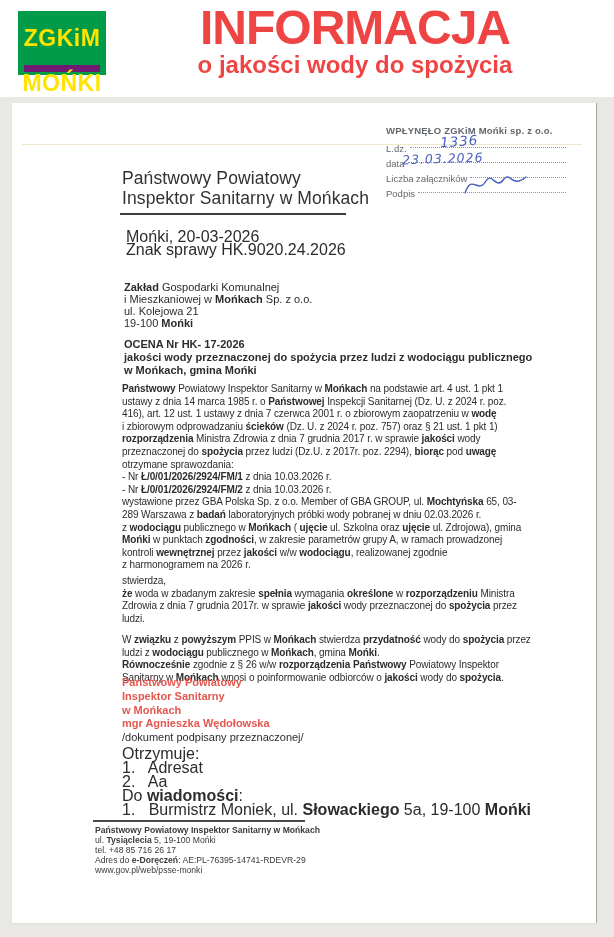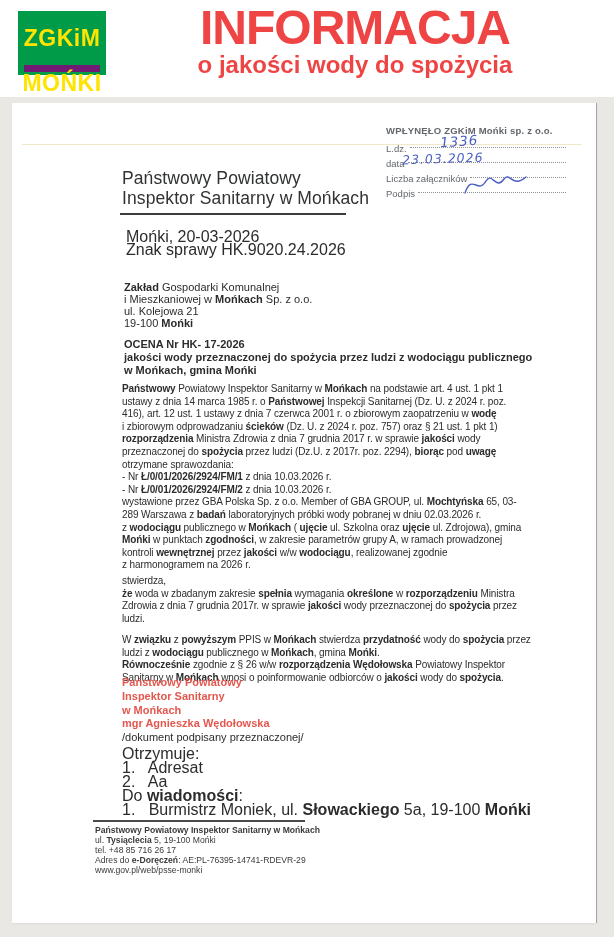--- a/index.html
+++ b/index.html
@@ -140,21 +140,21 @@
 z <b>wodociągu</b> publicznego w <b>Mońkach</b> ( <b>ujęcie</b> ul. Szkolna oraz <b>ujęcie</b> ul. Zdrojowa), gmina
 <b>Mońki</b> w punktach <b>zgodności</b>, w zakresie parametrów grupy A, w ramach prowadzonej
 kontroli <b>wewnętrznej</b> przez <b>jakości</b> w/w <b>wodociągu</b>, realizowanej zgodnie
 z harmonogramem na 2026 r.</p>
     <p class="g1">stwierdza,
 <b>że</b> woda w zbadanym zakresie <b>spełnia</b> wymagania <b>określone</b> w <b>rozporządzeniu</b> Ministra
 Zdrowia z dnia 7 grudnia 2017r. w sprawie <b>jakości</b> wody przeznaczonej do <b>spożycia</b> przez
 ludzi.</p>
     <p class="g2">W <b>związku</b> z <b>powyższym</b> PPIS w <b>Mońkach</b> stwierdza <b>przydatność</b> wody do <b>spożycia</b> przez
 ludzi z <b>wodociągu</b> publicznego w <b>Mońkach</b>, gmina <b>Mońki</b>.
-<b>Równocześnie</b> zgodnie z § 26 w/w <b>rozporządzenia Wędołowska</b> Powiatowy Inspektor
+<b>Równocześnie</b> zgodnie z § 26 w/w <b>rozporządzenia Państwowy</b> Powiatowy Inspektor
 Sanitarny w <b>Mońkach</b> wnosi o poinformowanie odbiorców o <b>jakości</b> wody do <b>spożycia</b>.</p>
   </div>
 
   <div class="signatory">
     <div class="red">Państwowy Powiatowy</div>
     <div class="red">Inspektor Sanitarny</div>
     <div class="red">w Mońkach</div>
     <div class="red">mgr Agnieszka Wędołowska</div>
     <div class="note">/dokument podpisany przeznaczonej/</div>
   </div>

